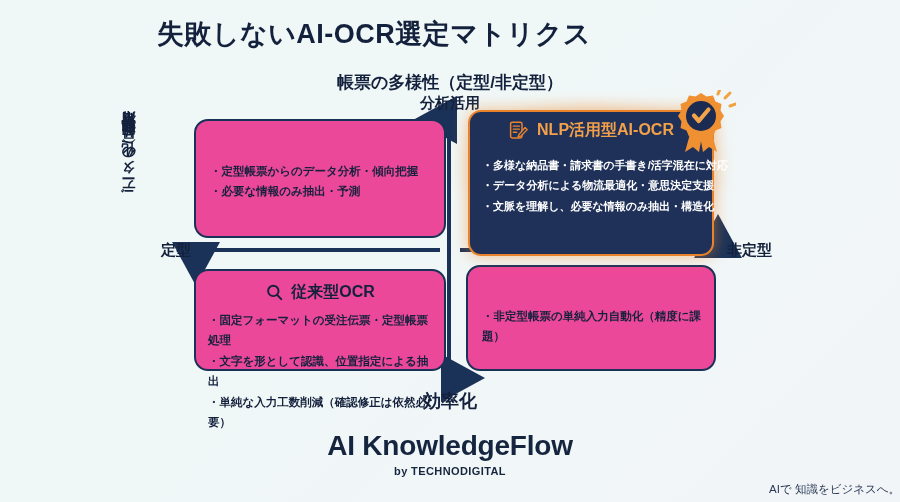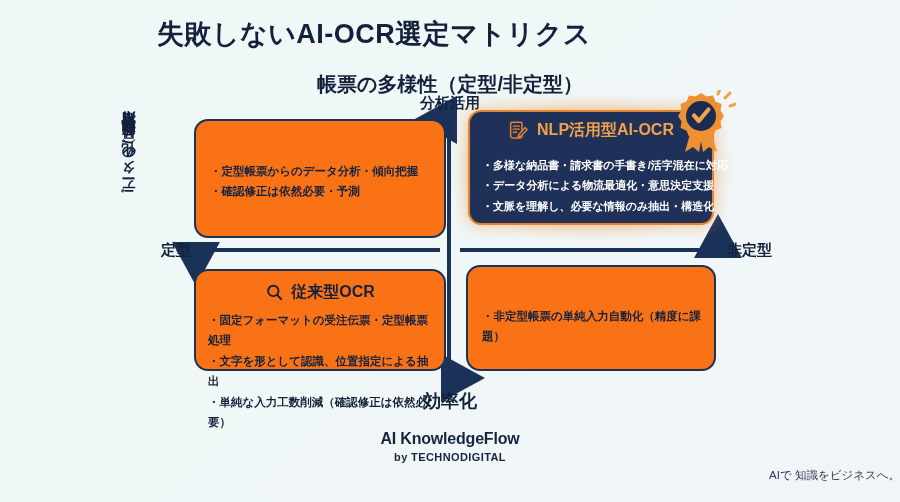--- a/index.html
+++ b/index.html
@@ -36,21 +36,21 @@
     font-weight: bold;
     color: #14213d;
     white-space: nowrap;
   }
 
   .axis-top-caption {
     top: 71px;
     left: 0;
     width: 900px;
     text-align: center;
-    font-size: 20px;
+    font-size: 17px;
   }
 
   .axis-top-end {
     top: 94px;
     left: 0;
     width: 900px;
     text-align: center;
     font-size: 15px;
   }
 
@@ -89,21 +89,21 @@
     top: 0;
     left: 0;
     width: 900px;
     height: 502px;
     pointer-events: none;
   }
 
   
   .quad {
     position: absolute;
-    background: #f97316;
+    background: #ec4899;
     border: 2px solid #1b3258;
     border-radius: 14px;
   }
 
   .quad-tl { top: 119px; left: 194px; width: 252px; height: 119px; }
   .quad-bl { top: 269px; left: 194px; width: 252px; height: 102px; padding-left: 28px; }
   .quad-br { top: 265px; left: 466px; width: 250px; height: 106px; }
 
   .quad-body {
     position: absolute;
@@ -144,21 +144,21 @@
     border-radius: 22px;
     background: radial-gradient(ellipse at center, rgba(247,148,47,0.42) 0%, rgba(247,148,47,0.20) 48%, rgba(247,148,47,0.0) 74%);
     filter: blur(5px);
   }
 
   .quad-tr {
     position: absolute;
     top: 110px;
     left: 468px;
     width: 246px;
-    height: 115px;
+    height: 146px;
     background: #1f3159;
     border: 2.5px solid #e8832c;
     border-radius: 13px;
     box-shadow: 0 0 16px rgba(240,140,50,0.55);
   }
 
   .nlp-heading {
     position: absolute;
     top: 8px;
     left: 0;
@@ -196,21 +196,21 @@
   
   .footer {
     position: absolute;
     top: 430px;
     left: 0;
     width: 900px;
     text-align: center;
   }
 
   .brand {
-    font-size: 16px;
+    font-size: 28px;
     font-weight: bold;
     color: #16253f;
     letter-spacing: -0.2px;
   }
 
   .brand-sub {
     margin-top: 3px;
     font-size: 11px;
     font-weight: bold;
     color: #16253f;
@@ -255,21 +255,21 @@
 <div class="axis-label axis-top-caption">帳票の多様性（定型/非定型）</div>
 <div class="axis-label axis-top-end">分析活用</div>
 <div class="axis-label axis-bottom-end">効率化</div>
 <div class="axis-label axis-left-end">定型</div>
 <div class="axis-label axis-right-end">非定型</div>
 <div class="axis-label axis-left-caption">データ化の目的（効率化/分析活用）</div>
 
 <div class="quad quad-tl">
   <div class="quad-body">
     <div>・定型帳票からのデータ分析・傾向把握</div>
-    <div>・確認修正は依然必要・予測</div>
+    <div>・必要な情報のみ抽出・予測</div>
   </div>
 </div>
 
 <div class="quad quad-bl">
   <div class="quad-heading">
     <svg width="19" height="19" viewBox="0 0 24 24">
       <circle cx="10.5" cy="10" r="6.6" fill="none" stroke="#14213d" stroke-width="2.4"></circle>
       <line x1="15.3" y1="15" x2="20.5" y2="20.4" stroke="#14213d" stroke-width="2.6" stroke-linecap="round"></line>
     </svg>
     <span>従来型OCR</span>

